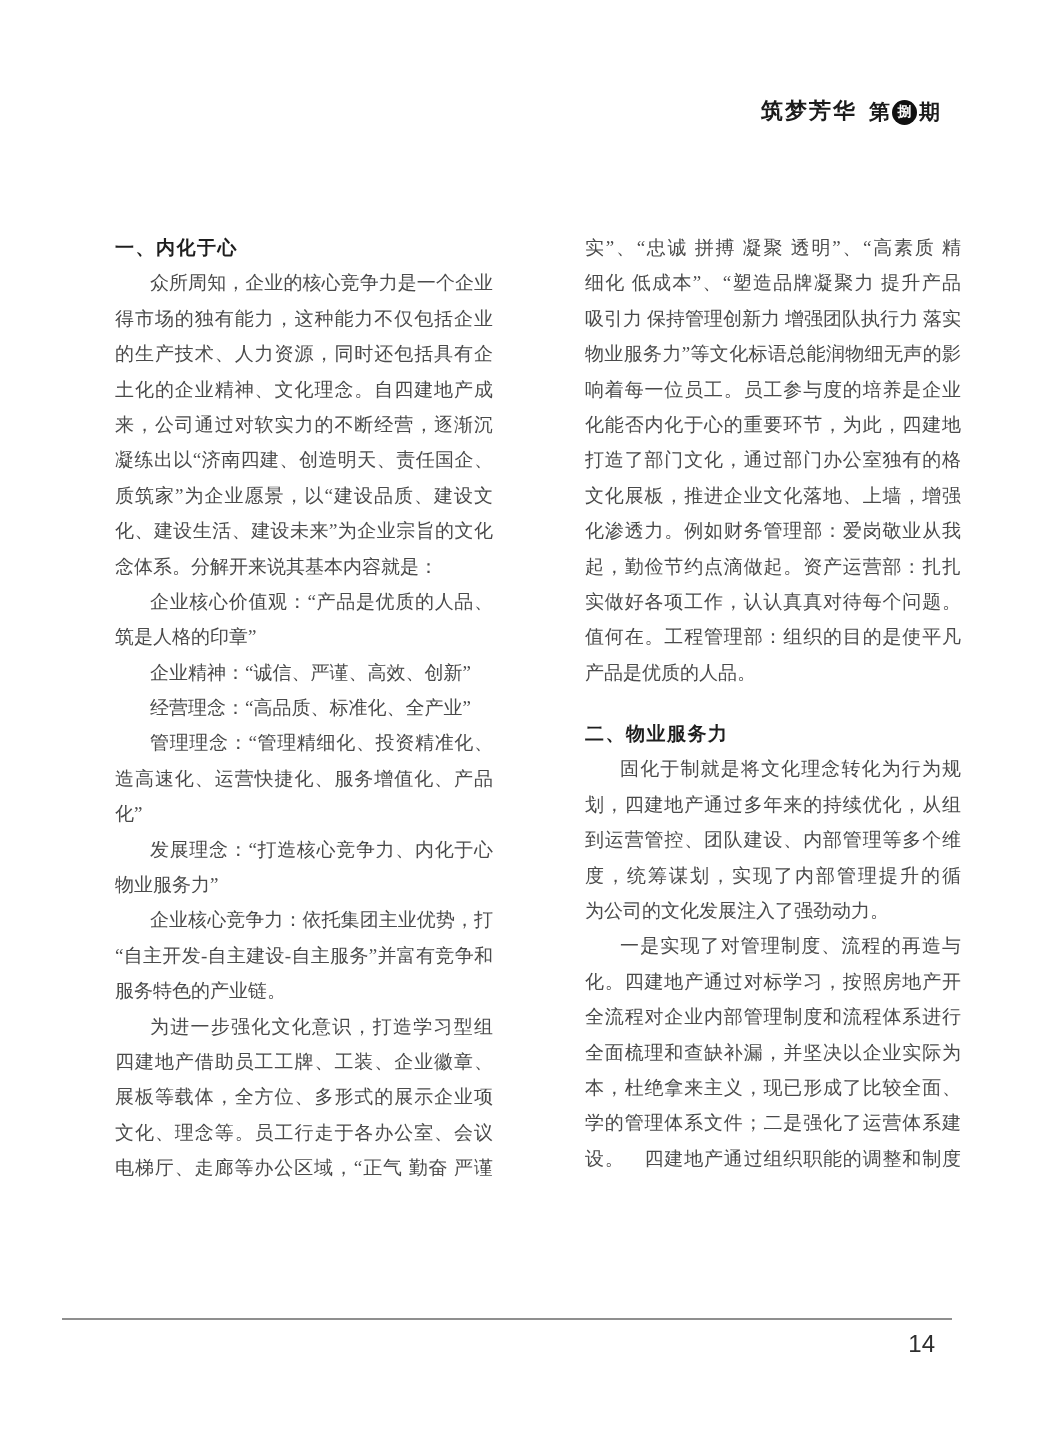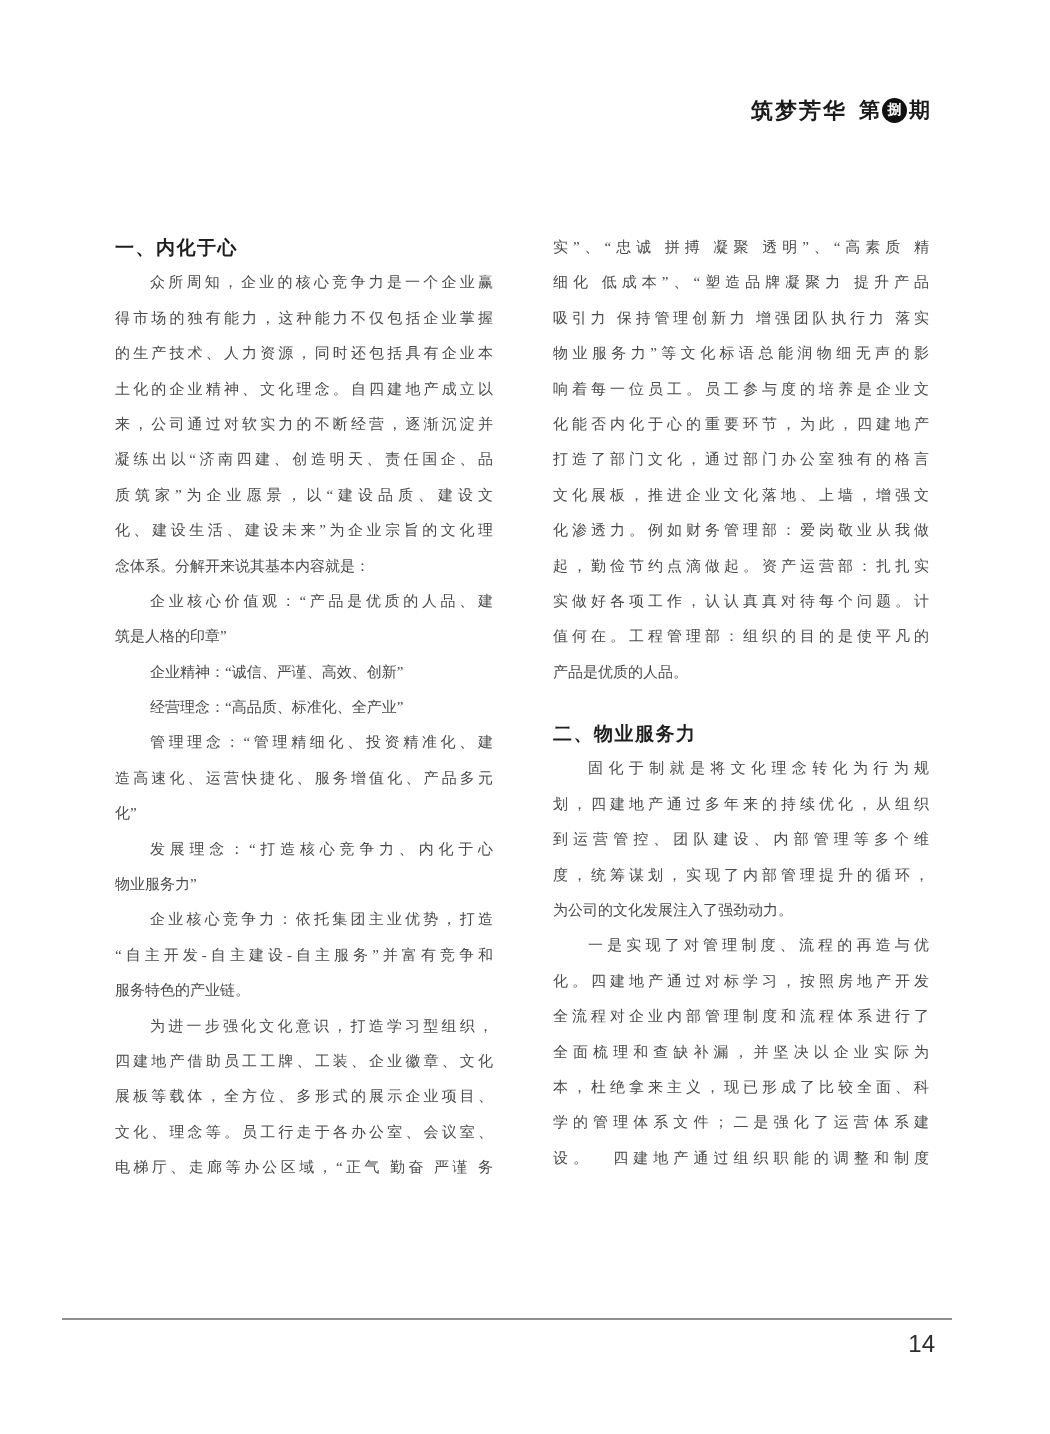--- a/index.html
+++ b/index.html
@@ -6,22 +6,22 @@
   .page{
     position:relative;
     width:1050px;height:1434px;
     background:#ffffff;
     font-family:"Liberation Serif","DejaVu Serif",serif;
     overflow:hidden;
     margin:0 auto;
   }
   
   .header{
-    position:absolute;top:96px;right:120px;
-    display:flex;align-items:flex-start;
+    position:absolute;top:96px;right:110px;
+    display:flex;align-items:flex-end;
     color:#1b1b1b;
     white-space:nowrap;
   }
   .mag-title{
     font-size:22px;font-weight:bold;letter-spacing:2px;
     font-family:"Liberation Sans","DejaVu Sans",sans-serif;
   }
   .issue{
     display:inline-flex;align-items:center;
     margin-left:12px;font-size:21px;font-weight:600;
@@ -30,27 +30,27 @@
   .badge{
     display:inline-flex;align-items:center;justify-content:center;
     width:25px;height:25px;border-radius:50%;
     background:#101010;color:#ffffff;
     font-size:14px;font-weight:bold;
     margin:0 2px;
   }
   
   .columns{
     position:absolute;left:115px;top:230px;
-    display:flex;gap:60px;
+    display:flex;gap:92px;
   }
   .col{color:#4a4a4a;}
   .col.left{width:378px;}
   .col.right{width:376px;}
   .line{
-    font-size:15px;
+    font-size:19px;
     height:35.4px;line-height:35.4px;
     text-align:justify;text-align-last:justify;
     color:#4a4a4a;
     overflow:hidden;
   }
   .line.last{text-align-last:left;}
   .line.indent{text-indent:35px;}
   .heading{
     font-size:19px;font-weight:bold;color:#1e1e1e;
     height:35.4px;line-height:35.4px;

